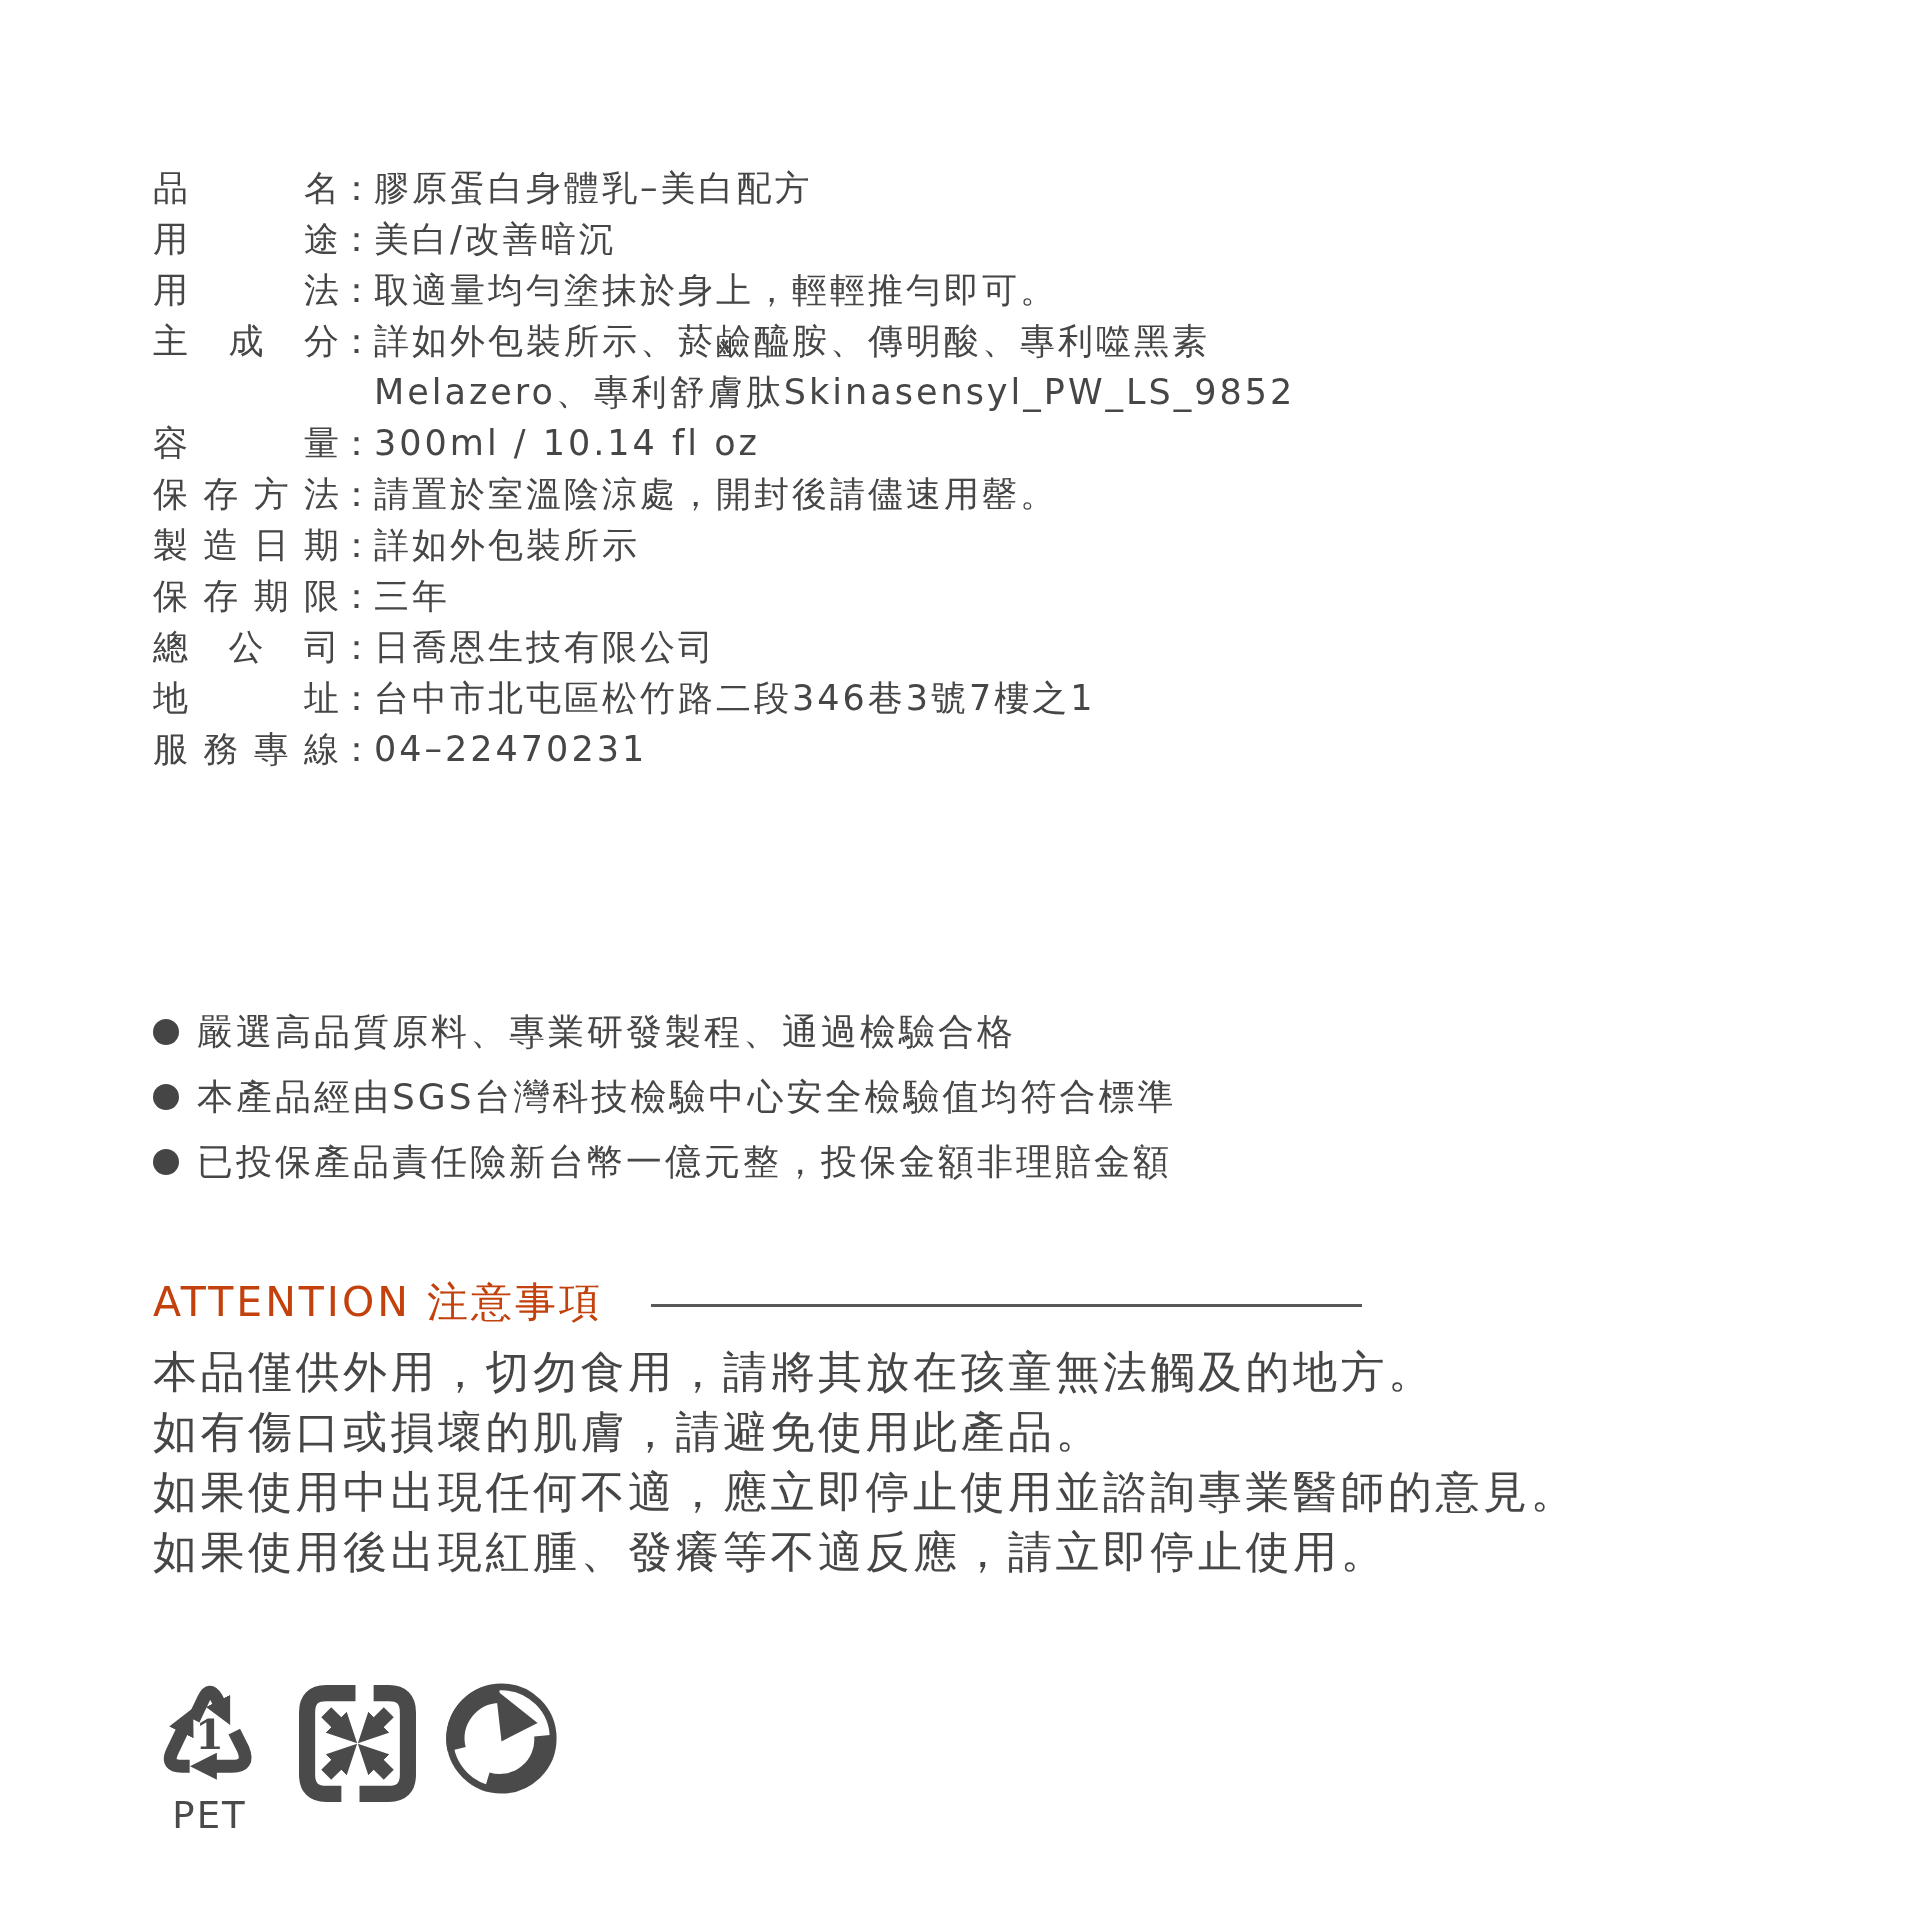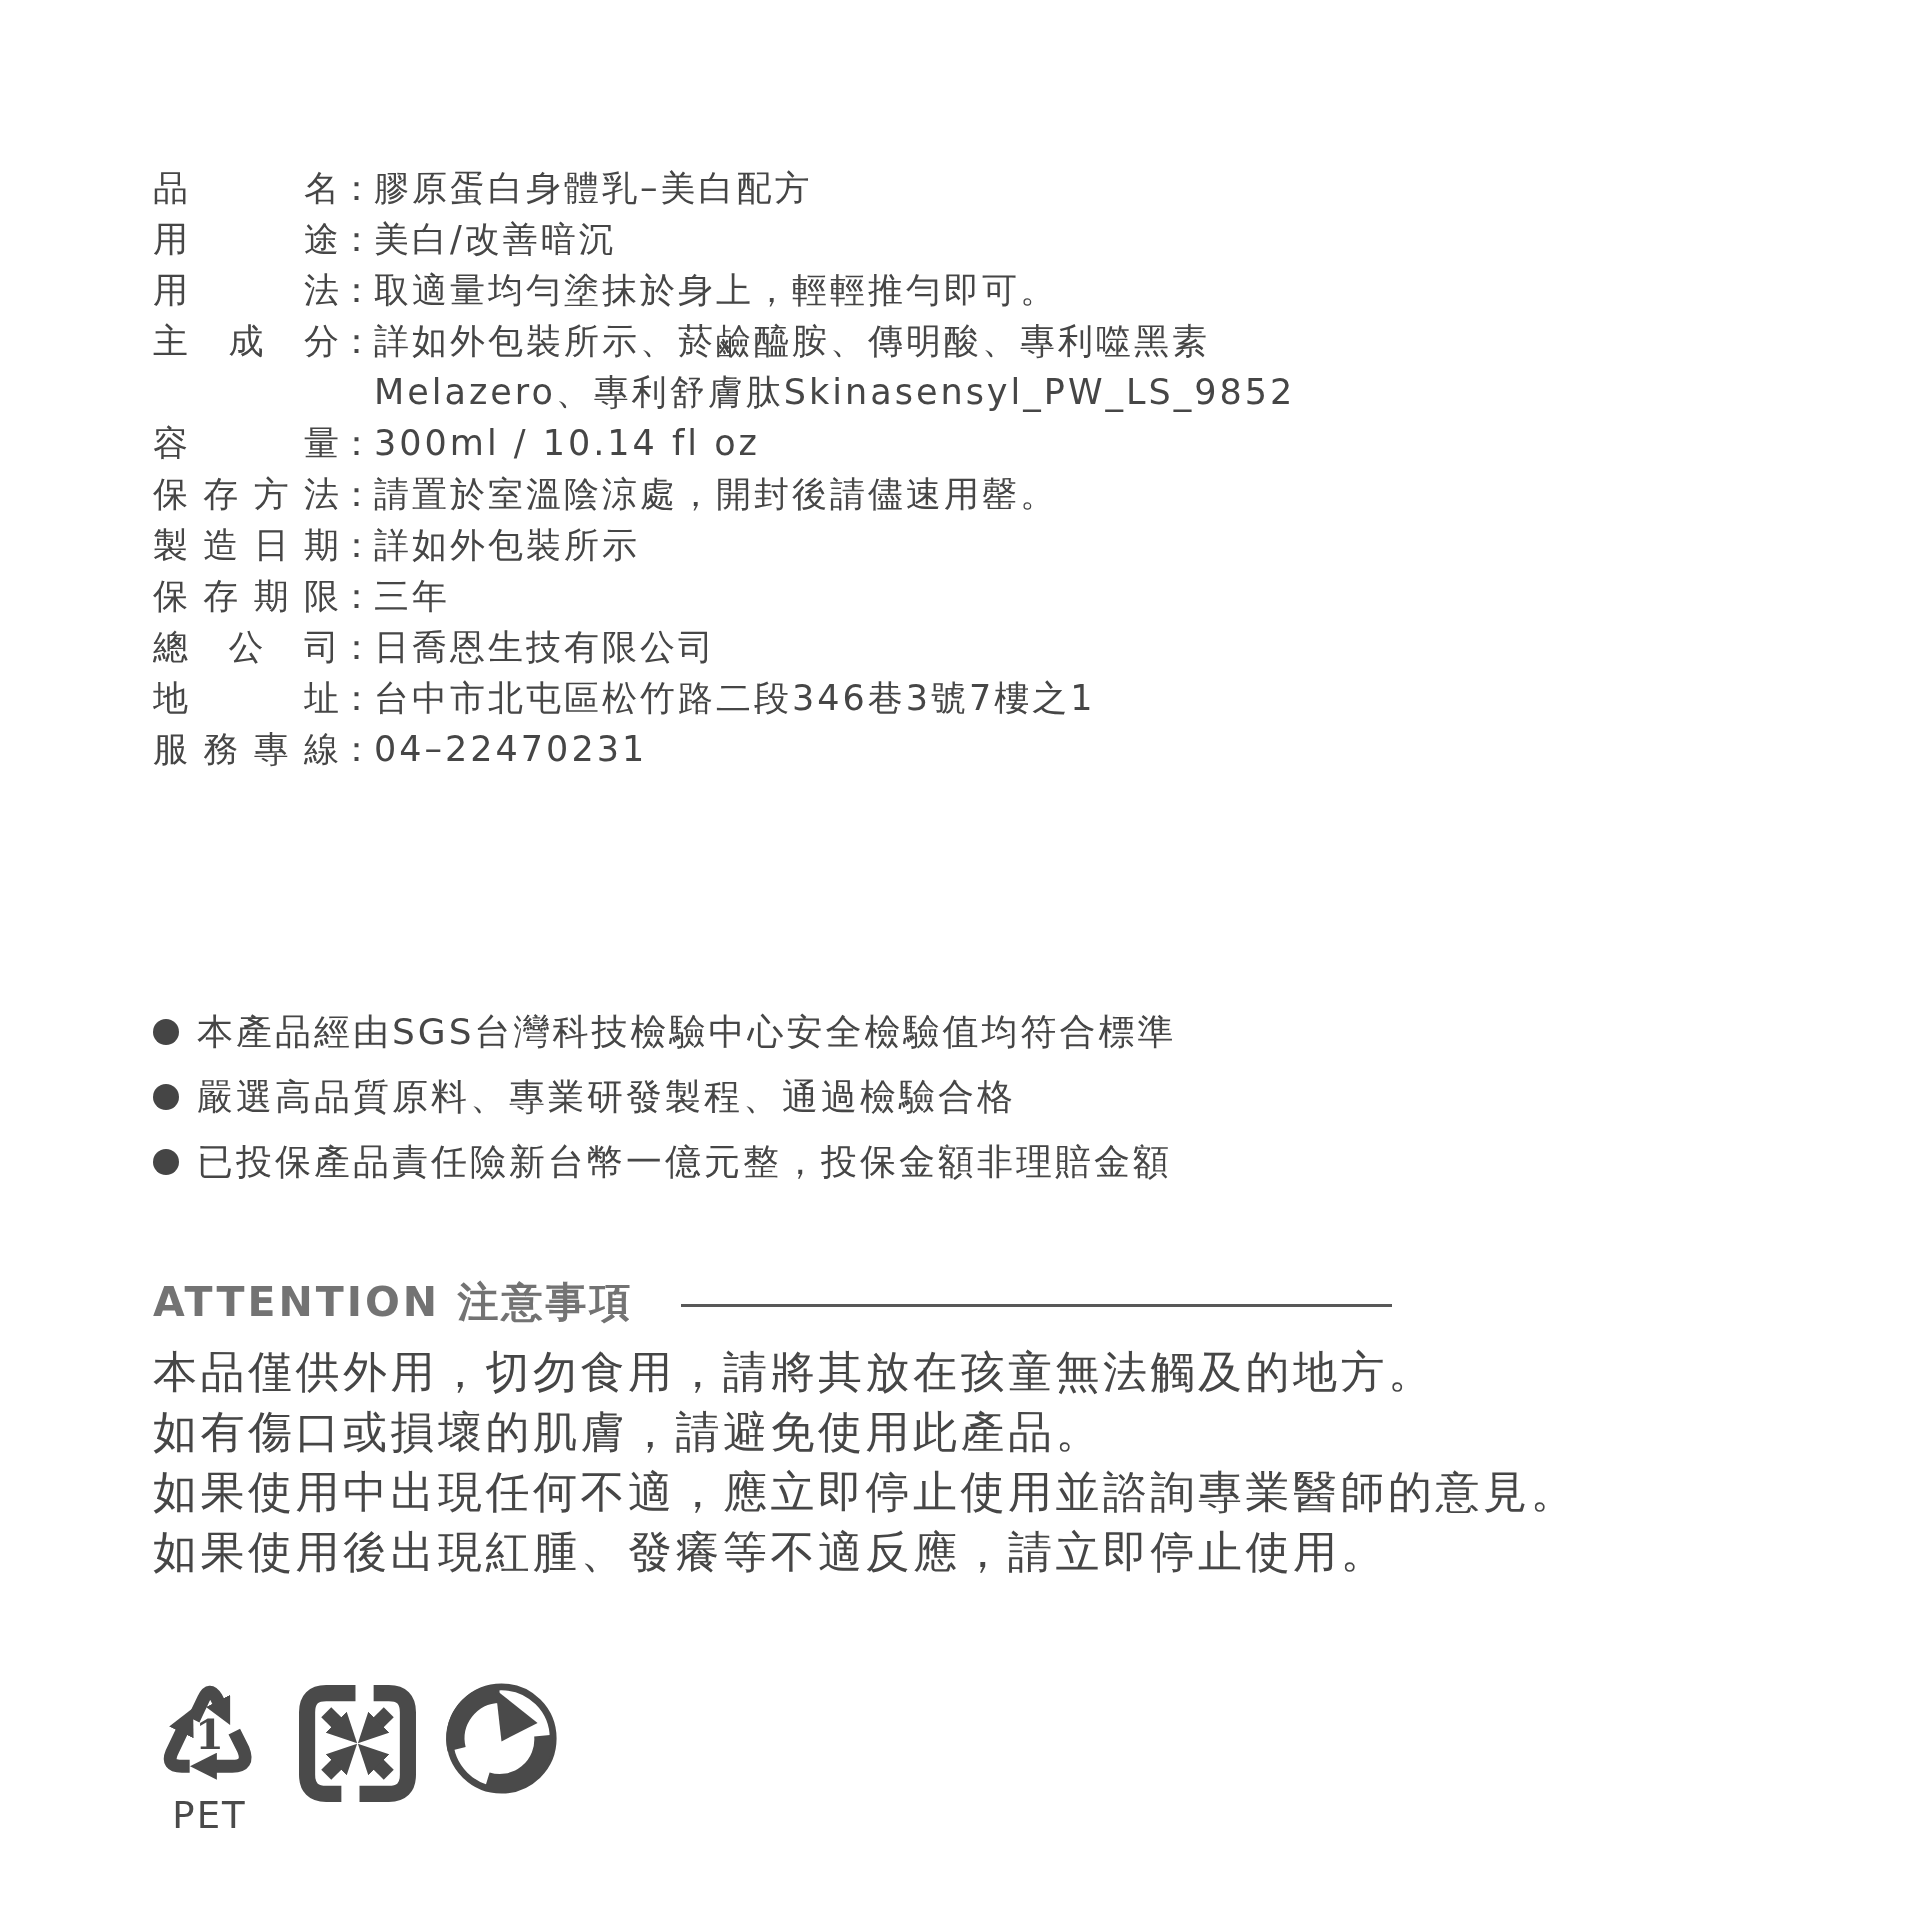--- a/index.html
+++ b/index.html
@@ -18,21 +18,21 @@
   
   .highlights{position:absolute;left:153px;top:991px;font-size:36px;}
   .hl-item{display:flex;align-items:center;height:50px;line-height:50px;
            margin-bottom:15px;letter-spacing:3px;}
   .hl-dot{flex:none;width:26px;height:26px;border-radius:50%;background:#454545;
           margin-right:18px;}
 
   
   .attention-header{position:absolute;left:153px;top:1259px;display:flex;
                     align-items:center;width:1624px;}
-  .attention-title{font-size:41px;font-weight:bold;color:#737373;letter-spacing:3px;
+  .attention-title{font-size:41px;font-weight:normal;color:#c2410c;letter-spacing:3px;
                    white-space:nowrap;}
   .attention-rule{width:711px;height:3px;background:#585858;margin-left:48px;margin-top:6px;}
 
   .warnings{position:absolute;left:153px;top:1326px;font-size:44px;line-height:60px;
             letter-spacing:3.5px;}
   .warning-line{white-space:nowrap;}
 
   
   .icons-row{position:absolute;left:149px;top:1655px;display:flex;align-items:flex-start;}
   .icon-wrap{flex:none;}
@@ -103,25 +103,25 @@
     <div class="info-row">
       <span class="info-label">服務專線</span>
       <span class="info-colon">：</span>
       <span class="info-value">04–22470231</span>
     </div>
   </div>
 
   <div class="highlights">
     <div class="hl-item">
       <span class="hl-dot"></span>
-      <span>本產品經由SGS台灣科技檢驗中心安全檢驗值均符合標準</span>
+      <span>嚴選高品質原料、專業研發製程、通過檢驗合格</span>
     </div>
     <div class="hl-item">
       <span class="hl-dot"></span>
-      <span>嚴選高品質原料、專業研發製程、通過檢驗合格</span>
+      <span>本產品經由SGS台灣科技檢驗中心安全檢驗值均符合標準</span>
     </div>
     <div class="hl-item">
       <span class="hl-dot"></span>
       <span>已投保產品責任險新台幣一億元整，投保金額非理賠金額</span>
     </div>
   </div>
 
   <div class="attention-header">
     <span class="attention-title"><span>ATTENTION</span>&nbsp;<span>注意事項</span></span>
     <span class="attention-rule"></span>

